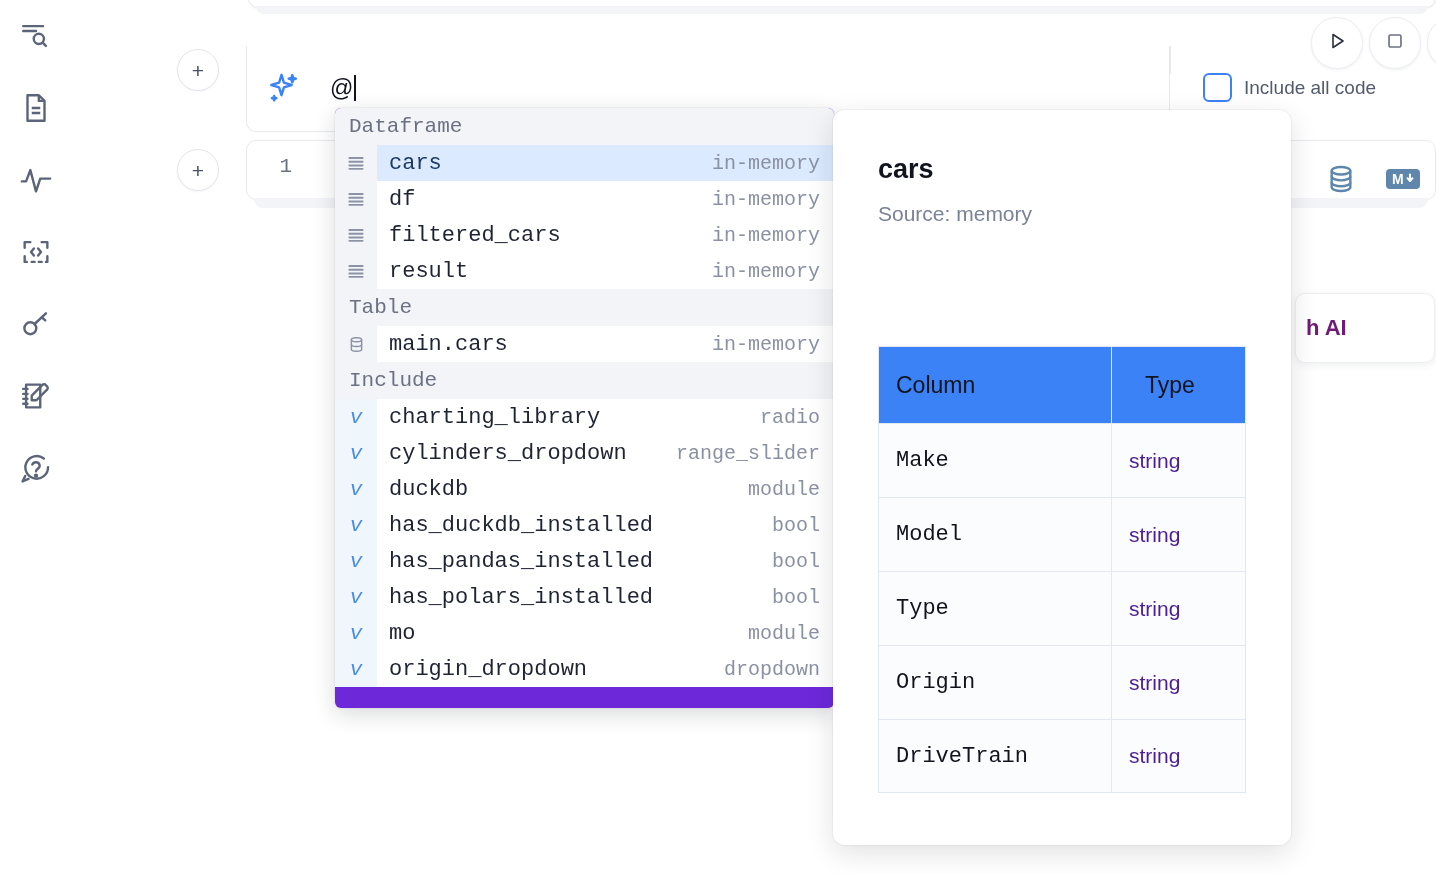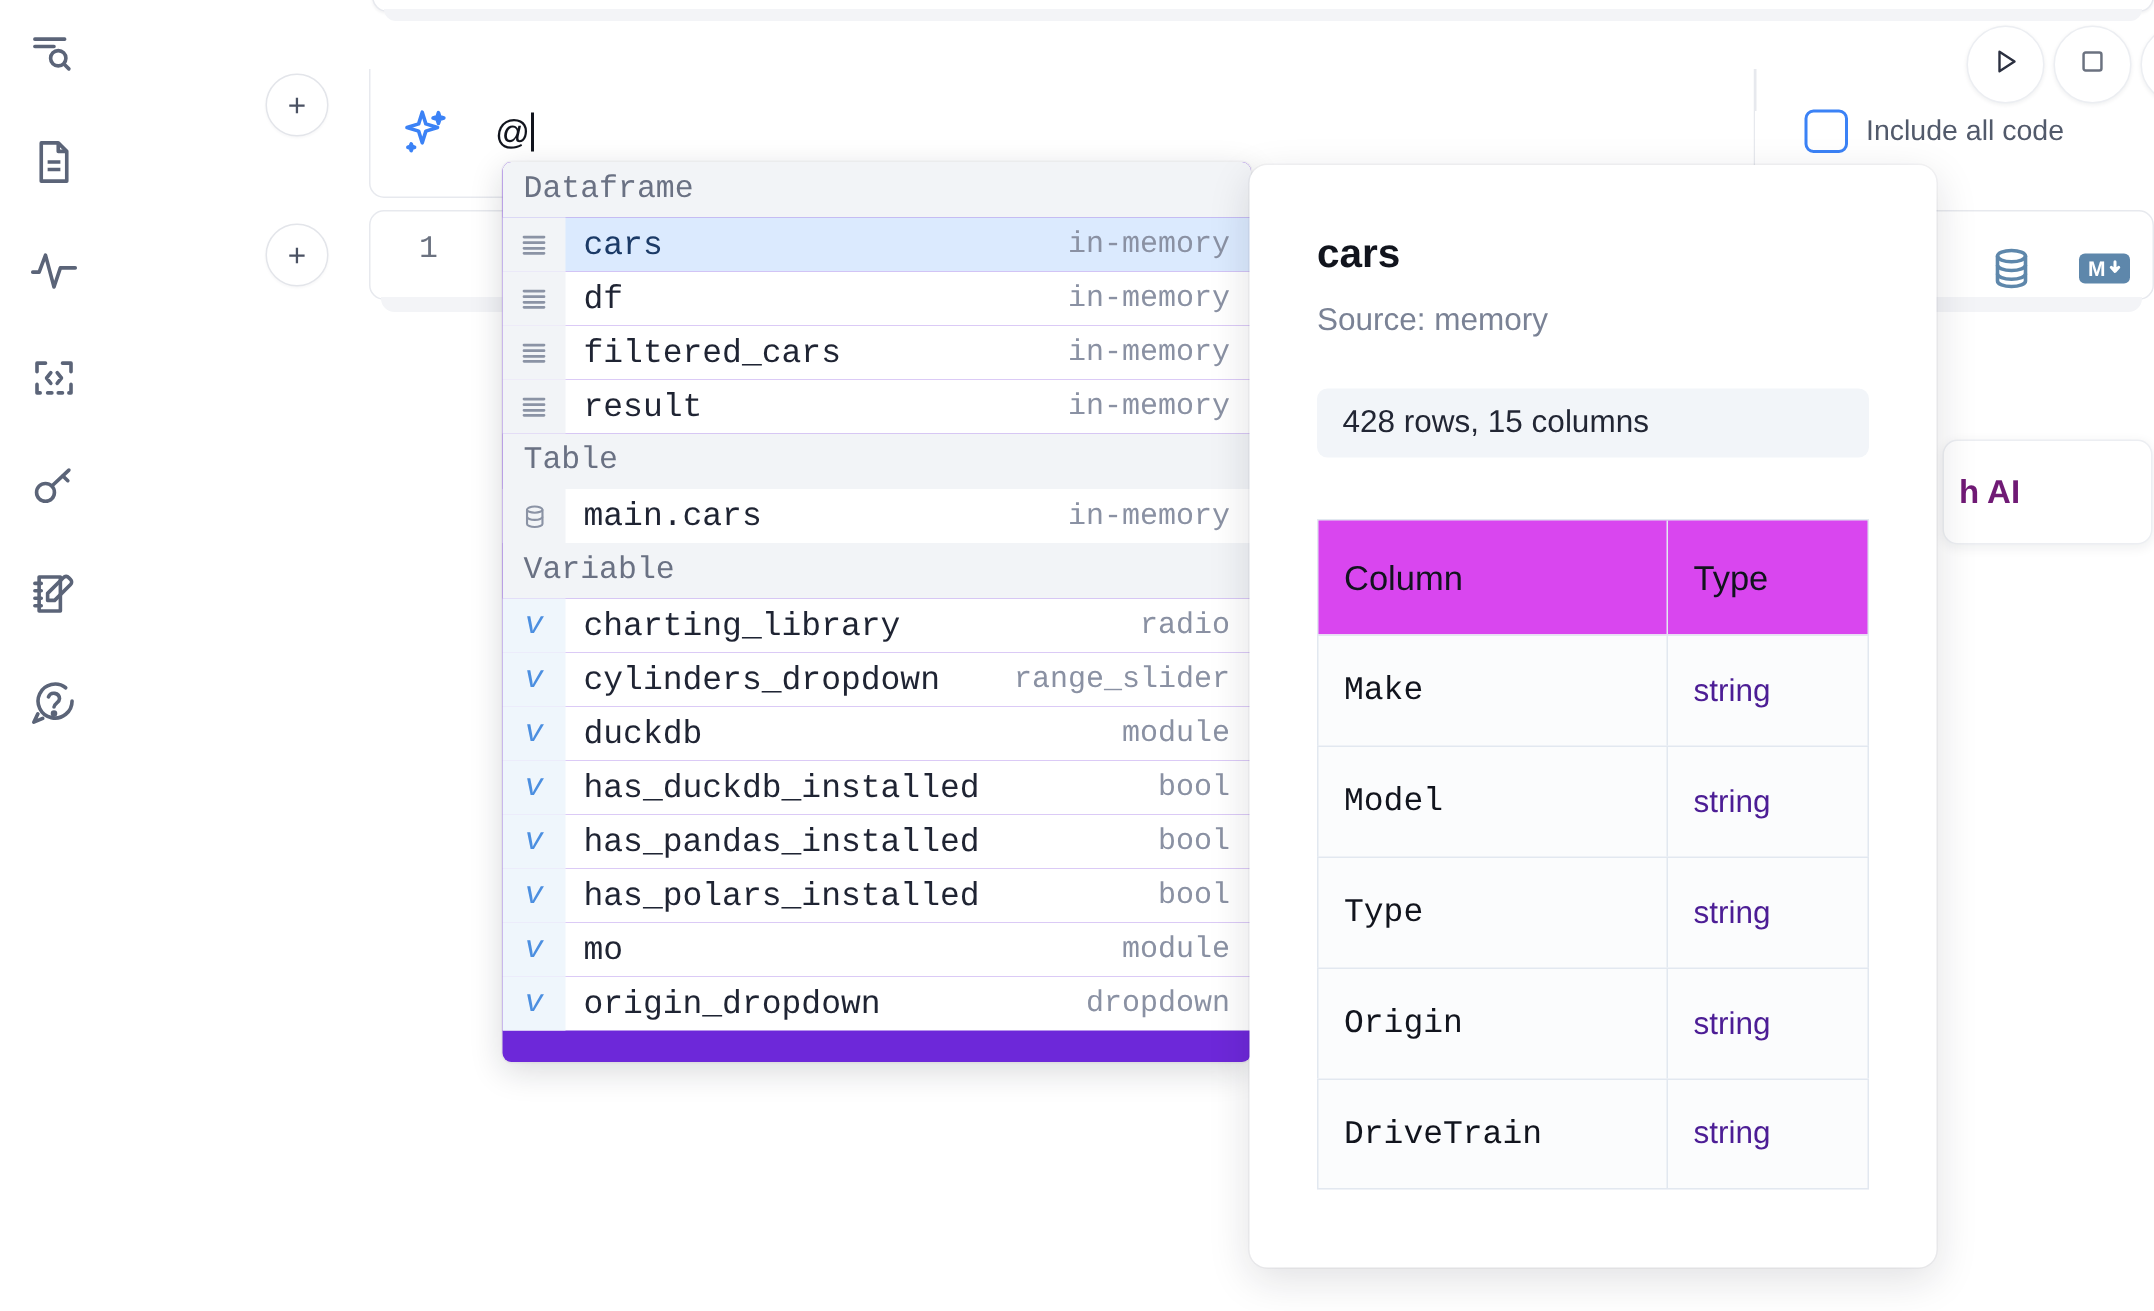--- a/index.html
+++ b/index.html
@@ -148,22 +148,22 @@
   .pv-title { position: absolute; left: 45px; top: 44px; font-size: 27px; font-weight: 700; color: #11141d; }
   .pv-source { position: absolute; left: 45px; top: 92px; font-size: 21px; color: #7a8295; }
   .pv-shape {
     position: absolute; left: 45px; top: 149px; width: 368px; height: 46px;
     background: #f2f5f9; border-radius: 7px;
     display: flex; align-items: center; padding-left: 17px;
     font-size: 21px; color: #222634;
   }
   .pv-table { position: absolute; left: 45px; top: 236px; width: 368px; }
   .pv-th {
-    display: flex; height: 77px; background: #d946ef;
-    border: 1px solid #e2e8f0; border-bottom: none;
+    display: flex; height: 77px; background: #3b82f6;
+    border: 1px solid #e2e8f0; border-bottom: none; gap: 16px;
   }
   .pv-th > div { display: flex; align-items: center; padding-left: 17px; font-size: 23px; color: #11141d; }
   .pv-th .c1 { width: 233px; border-right: 1px solid #e2e8f0; }
   .pv-th .c2 { flex: 1; }
   .pv-tr { display: flex; height: 74px; background: #fbfcfd; border: 1px solid #e2e8f0; border-bottom: none; text-align: center; }
   .pv-tr:last-child { border-bottom: 1px solid #e2e8f0; }
   .pv-tr .c1 { width: 233px; border-right: 1px solid #e2e8f0; display: flex; align-items: center;
                padding-left: 17px; font-family: "Liberation Mono", monospace; font-size: 22px; color: #11141d; }
   .pv-tr .c2 { flex: 1; display: flex; align-items: center; padding-left: 17px; font-size: 21px; color: #4c1d95; }
 </style>
@@ -349,21 +349,21 @@
         <div class="dd-ico">
           <svg width="19" height="19" viewBox="0 0 24 24" fill="none" stroke="currentColor" stroke-width="1.8">
             <ellipse cx="12" cy="6" rx="6.5" ry="2.6"></ellipse>
             <path d="M5.5 6v12c0 1.4 2.9 2.6 6.5 2.6s6.5-1.2 6.5-2.6V6"></path>
             <path d="M5.5 12c0 1.4 2.9 2.6 6.5 2.6s6.5-1.2 6.5-2.6"></path>
           </svg>
         </div>
         <div class="dd-name">main.cars</div>
         <div class="dd-type">in-memory</div>
       </div>
-      <div class="dd-section">Variable</div>
+      <div class="dd-section">Include</div>
       <div class="dd-row">
         <div class="dd-ico var">
           <span>v</span>
         </div>
         <div class="dd-name">charting_library</div>
         <div class="dd-type">radio</div>
       </div>
       <div class="dd-row">
         <div class="dd-ico var">
           <span>v</span>
@@ -411,21 +411,20 @@
           <span>v</span>
         </div>
         <div class="dd-name">origin_dropdown</div>
         <div class="dd-type">dropdown</div>
       </div>
     </div>
 
   <div class="pv">
     <div class="pv-title">cars</div>
     <div class="pv-source">Source: memory</div>
-    <div class="pv-shape">428 rows, 15 columns</div>
     <div class="pv-table">
       <div class="pv-th">
         <div class="c1">Column</div>
         <div class="c2">Type</div>
       </div>
       <div id="pv-rows">
           <div class="pv-tr">
             <div class="c1">Make</div>
             <div class="c2">string</div>
           </div>

